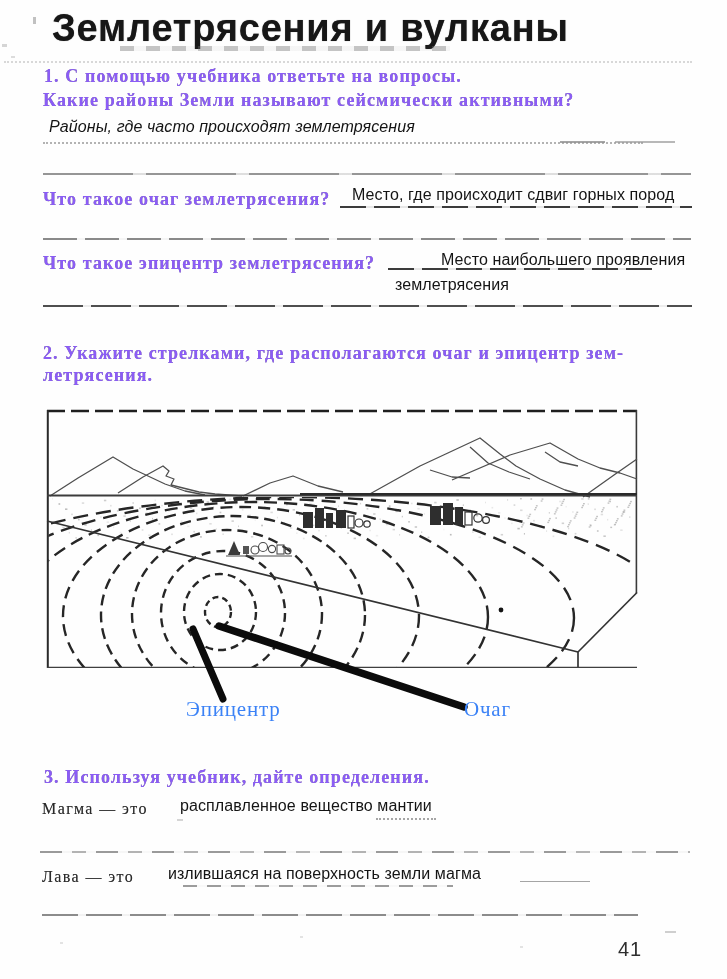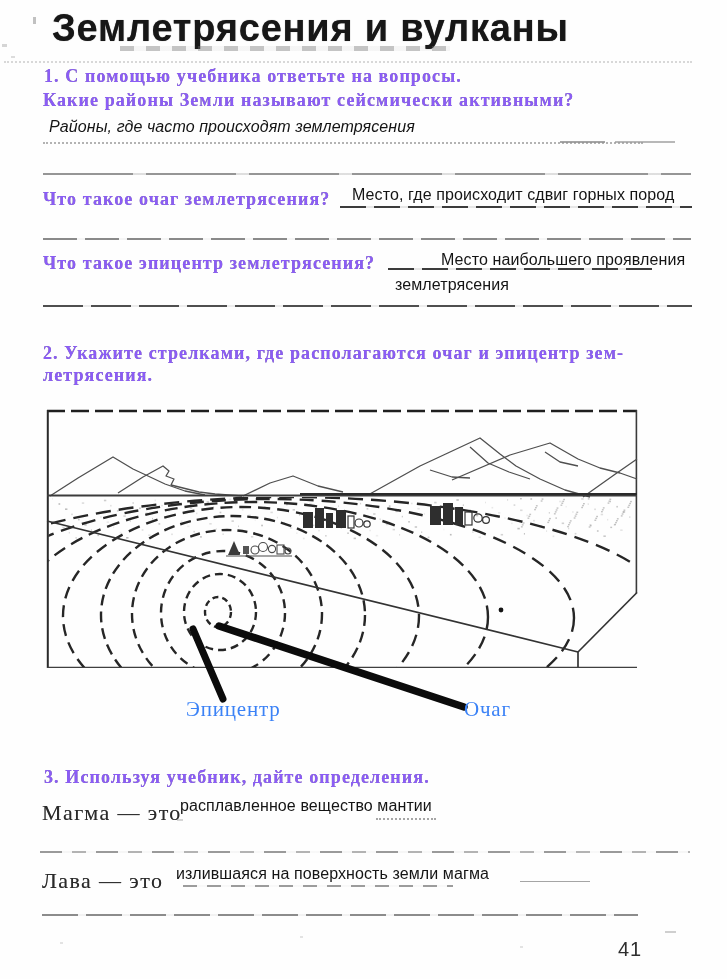--- a/index.html
+++ b/index.html
@@ -12,21 +12,21 @@
   .title{
     font-family:"Liberation Sans",sans-serif;font-weight:bold;
     font-size:38px;letter-spacing:0.8px;color:#171717;
     text-shadow:0 0 0.7px rgba(20,20,20,.75);
   }
   .q{
     font-weight:bold;font-size:18px;letter-spacing:1.1px;color:#8b5cf6;
     text-shadow:0 0 0.5px rgba(30,30,30,.55);
   }
   .lbl{
-    font-size:22px;letter-spacing:1.4px;color:#2a2a2a;
+    font-size:16px;letter-spacing:1.4px;color:#2a2a2a;
     text-shadow:0 0 0.4px rgba(40,40,40,.45);
   }
   .ans{
     font-family:"Liberation Sans","DejaVu Sans",sans-serif;
     font-size:16px;color:#141414;letter-spacing:0.1px;
   }
   .diag-label{font-size:21px;letter-spacing:0.8px;color:#3b82f6;}
   .pagenum{
     font-family:"Liberation Sans",sans-serif;font-size:20px;color:#2e2e2e;letter-spacing:1px;
   }
@@ -391,21 +391,21 @@
   <div class="t q" style="left:44px;top:767px;">3. Используя учебник, дайте определения.</div>
 
   <div class="t lbl" style="left:42px;top:800px;">Магма — это</div>
   <div class="t ans" style="left:180px;top:797px;">расплавленное вещество мантии</div>
   <div class="rule" style="left:376px;top:818px;width:60px;border-top:2px dotted #8f8f8f;opacity:.8;"></div>
   <div class="speck" style="left:177px;top:819px;width:6px;height:2px;opacity:.3;"></div>
 
   <div class="band" style="left:40px;top:851px;width:650px;height:1.7px;background:repeating-linear-gradient(90deg,#9a9a9a 0 22px,rgba(154,154,154,.08) 22px 32px,#b3b3b3 32px 46px,rgba(179,179,179,.08) 46px 56px);"></div>
 
   <div class="t lbl" style="left:42px;top:868px;">Лава — это</div>
-  <div class="t ans" style="left:176px;top:865px;">излившаяся на поверхность земли магма</div>
+  <div class="t ans" style="left:168px;top:865px;">излившаяся на поверхность земли магма</div>
   <div class="band dash-soft" style="left:183px;top:885px;width:270px;"></div>
   <div class="rule" style="left:520px;top:881px;width:70px;border-top:1.5px solid #a5a5a5;"></div>
 
   <div class="band dash-bottom" style="left:42px;top:914px;width:596px;"></div>
 
   <div class="t pagenum" style="left:618px;top:938px;">41</div>
   <div class="speck" style="left:665px;top:931px;width:11px;height:2px;opacity:.35;"></div>
   <div class="speck" style="left:60px;top:942px;width:3px;height:2px;opacity:.2;"></div>
   <div class="speck" style="left:300px;top:936px;width:3px;height:2px;opacity:.2;"></div>
   <div class="speck" style="left:520px;top:946px;width:3px;height:2px;opacity:.2;"></div>

